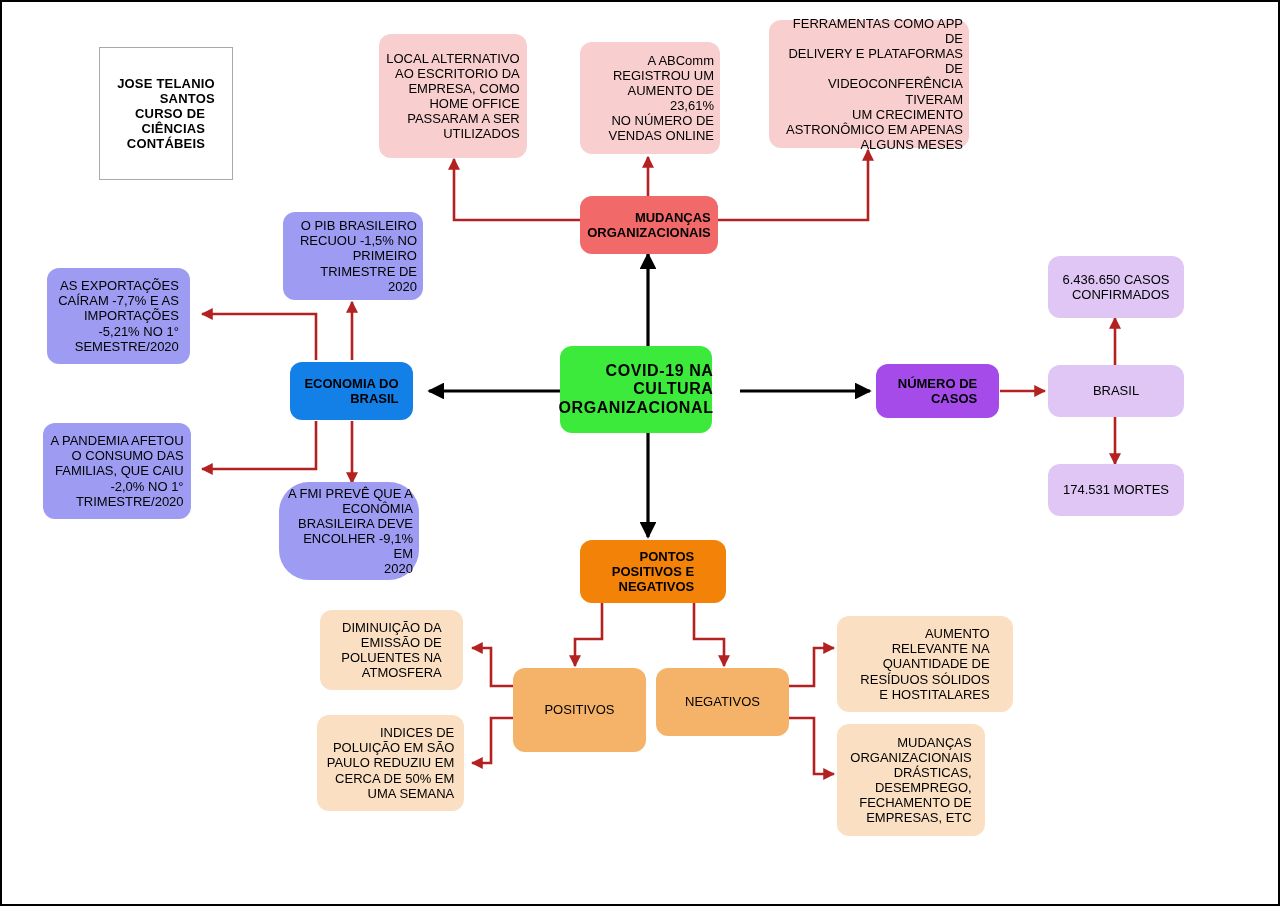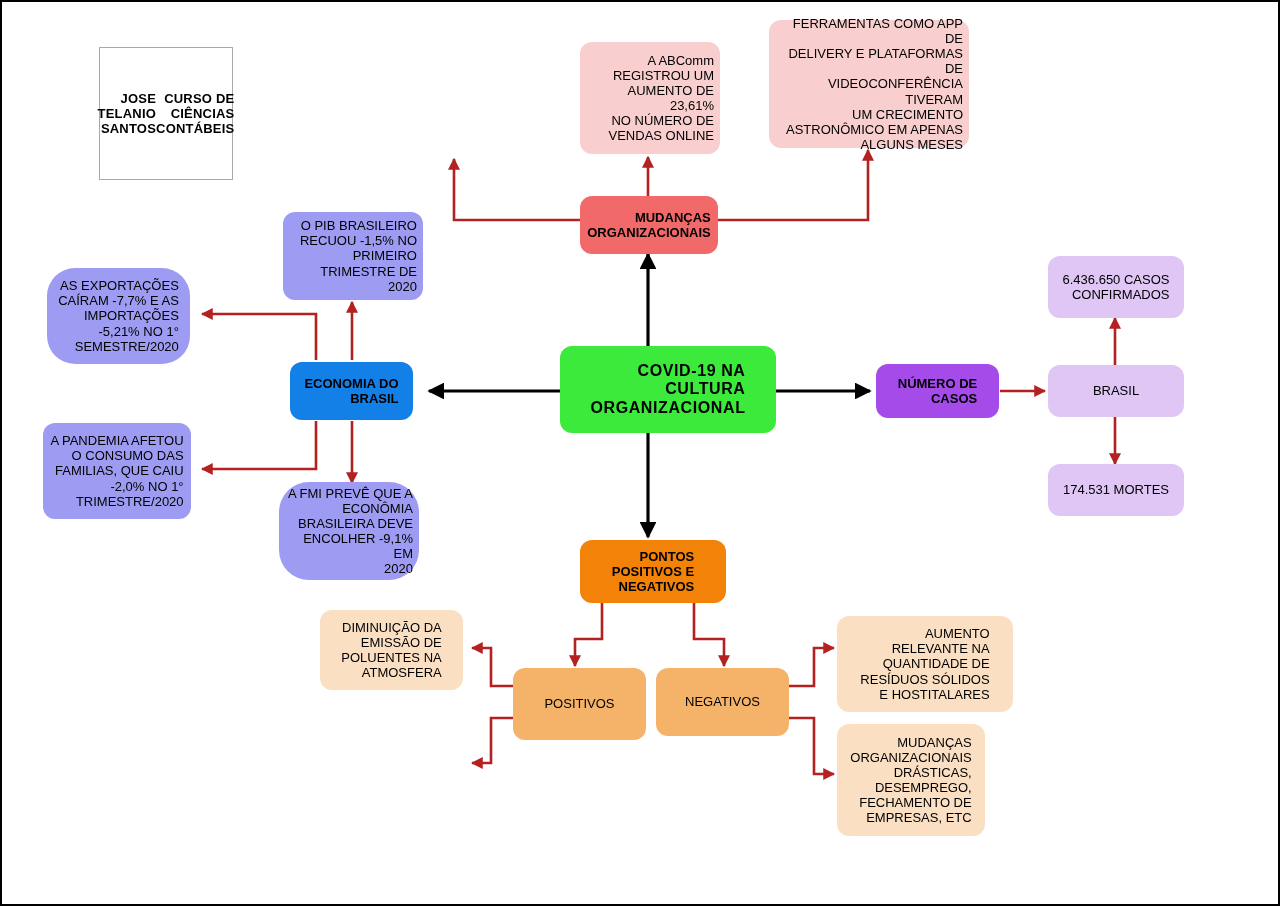--- a/index.html
+++ b/index.html
@@ -107,35 +107,41 @@
       <path d="M692,601 L692,637 L722,637 L722,664" marker-end="url(#ahR)"></path>
 
       <path d="M511,684 L489,684 L489,646 L470,646" marker-end="url(#ahR)"></path>
       <path d="M511,716 L489,716 L489,761 L470,761" marker-end="url(#ahR)"></path>
 
       <path d="M786,684 L812,684 L812,646 L832,646" marker-end="url(#ahR)"></path>
       <path d="M786,716 L812,716 L812,772 L832,772" marker-end="url(#ahR)"></path>
     </g>
   </svg>
 
-  <div class="node author" style="left:97px; top:45px; width:134px; height:133px; flex-direction:row;">
+  <div class="node author" style="left:97px; top:45px; width:134px; height:133px; flex-direction:column;">
     <span style="display:block;">JOSE TELANIO
 SANTOS</span>
     <span style="display:block; ">CURSO DE
 CIÊNCIAS
 CONTÁBEIS</span>
   </div>
 
-  <div class="node rounded green-core" style="left:558px; top:344px; width:216px; height:87px;">COVID-19 NA
+  <div class="node rounded green-core" style="left:558px; top:344px; width:152px; height:87px;">COVID-19 NA
 CULTURA
 ORGANIZACIONAL</div>
 
   <div class="node rounded red-hub" style="left:578px; top:194px; width:138px; height:58px;">MUDANÇAS
 ORGANIZACIONAIS</div>
 
+  <div class="node rounded pink-leaf fs13" style="left:377px; top:32px; width:148px; height:124px;">LOCAL ALTERNATIVO
+AO ESCRITORIO DA
+EMPRESA, COMO
+HOME OFFICE
+PASSARAM A SER
+UTILIZADOS</div>
 
   <div class="node rounded pink-leaf fs13" style="left:578px; top:40px; width:140px; height:112px;">A ABComm
 REGISTROU UM
 AUMENTO DE 23,61%
 NO NÚMERO DE
 VENDAS ONLINE</div>
 
   <div class="node rounded pink-leaf fs13" style="left:767px; top:18px; width:200px; height:128px;">FERRAMENTAS COMO APP DE
 DELIVERY E PLATAFORMAS DE
 VIDEOCONFERÊNCIA TIVERAM
@@ -144,21 +150,21 @@
 ALGUNS MESES</div>
 
   <div class="node rounded blue-hub" style="left:288px; top:360px; width:123px; height:58px;">ECONOMIA DO
 BRASIL</div>
 
   <div class="node rounded blue-leaf fs13" style="left:281px; top:210px; width:140px; height:88px;">O PIB BRASILEIRO
 RECUOU -1,5% NO
 PRIMEIRO
 TRIMESTRE DE 2020</div>
 
-  <div class="node rounded blue-leaf fs13" style="left:45px; top:266px; width:143px; height:96px;border-radius:28px;">AS EXPORTAÇÕES
+  <div class="node rounded blue-leaf fs13" style="left:45px; top:266px; width:143px; height:96px;">AS EXPORTAÇÕES
 CAÍRAM -7,7% E AS
 IMPORTAÇÕES
 -5,21% NO 1°
 SEMESTRE/2020</div>
 
   <div class="node rounded blue-leaf fs13" style="left:41px; top:421px; width:148px; height:96px;">A PANDEMIA AFETOU
 O CONSUMO DAS
 FAMILIAS, QUE CAIU
 -2,0% NO 1°
 TRIMESTRE/2020</div>
@@ -176,29 +182,34 @@
 
   <div class="node rounded purple-leaf fs13" style="left:1046px; top:254px; width:136px; height:62px;">6.436.650 CASOS
 CONFIRMADOS</div>
 
   <div class="node rounded purple-leaf fs13" style="left:1046px; top:462px; width:136px; height:52px;">174.531 MORTES</div>
 
   <div class="node rounded orange-hub" style="left:578px; top:538px; width:146px; height:63px;">PONTOS
 POSITIVOS E
 NEGATIVOS</div>
 
-  <div class="node rounded orange-mid" style="left:511px; top:666px; width:133px; height:72px;">POSITIVOS</div>
+  <div class="node rounded orange-mid" style="left:511px; top:666px; width:133px; height:84px;">POSITIVOS</div>
 
   <div class="node rounded orange-mid" style="left:654px; top:666px; width:133px; height:68px;">NEGATIVOS</div>
 
   <div class="node rounded orange-leaf fs13" style="left:318px; top:608px; width:143px; height:80px;">DIMINUIÇÃO DA
 EMISSÃO DE
 POLUENTES NA
 ATMOSFERA</div>
 
+  <div class="node rounded orange-leaf fs13" style="left:315px; top:713px; width:147px; height:96px;">INDICES DE
+POLUIÇÃO EM SÃO
+PAULO REDUZIU EM
+CERCA DE 50% EM
+UMA SEMANA</div>
 
   <div class="node rounded orange-leaf fs13" style="left:835px; top:614px; width:176px; height:96px;">AUMENTO
 RELEVANTE NA
 QUANTIDADE DE
 RESÍDUOS SÓLIDOS
 E HOSTITALARES</div>
 
   <div class="node rounded orange-leaf fs13" style="left:835px; top:722px; width:148px; height:112px;">MUDANÇAS
 ORGANIZACIONAIS
 DRÁSTICAS,

